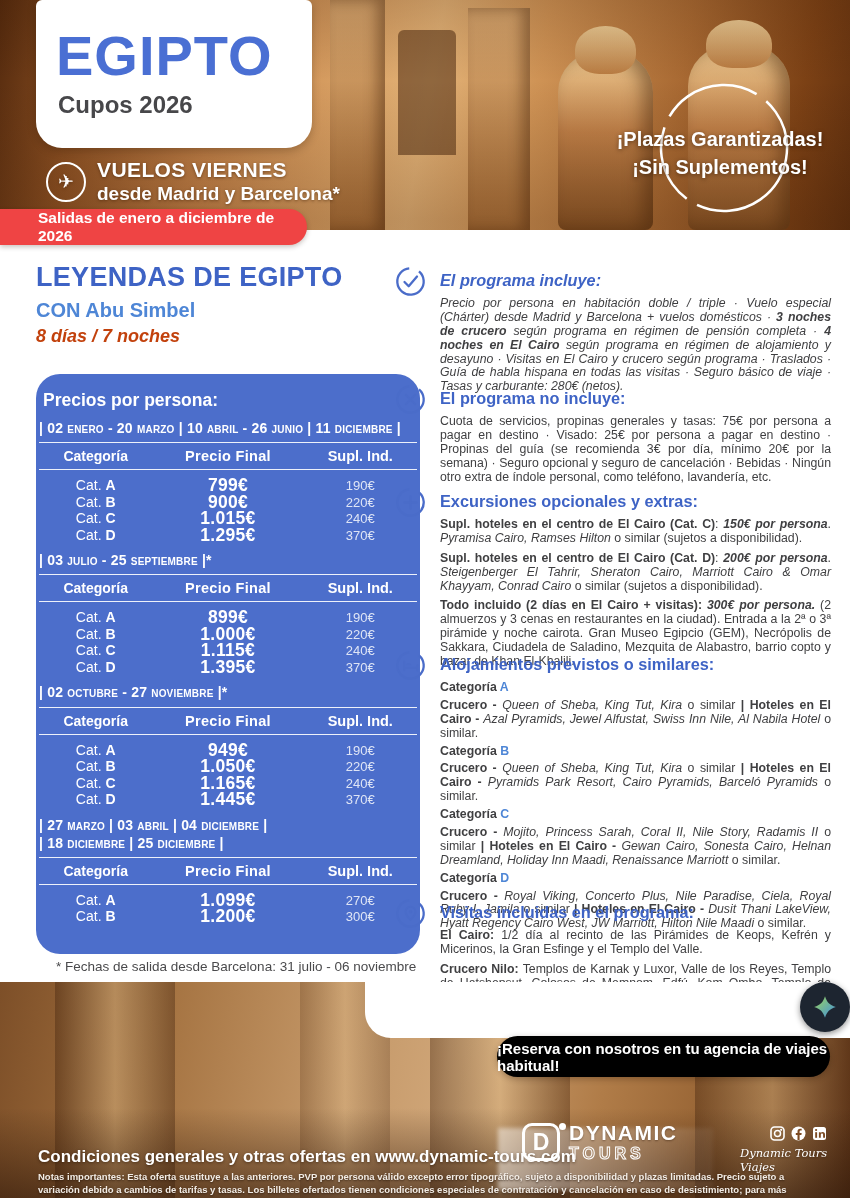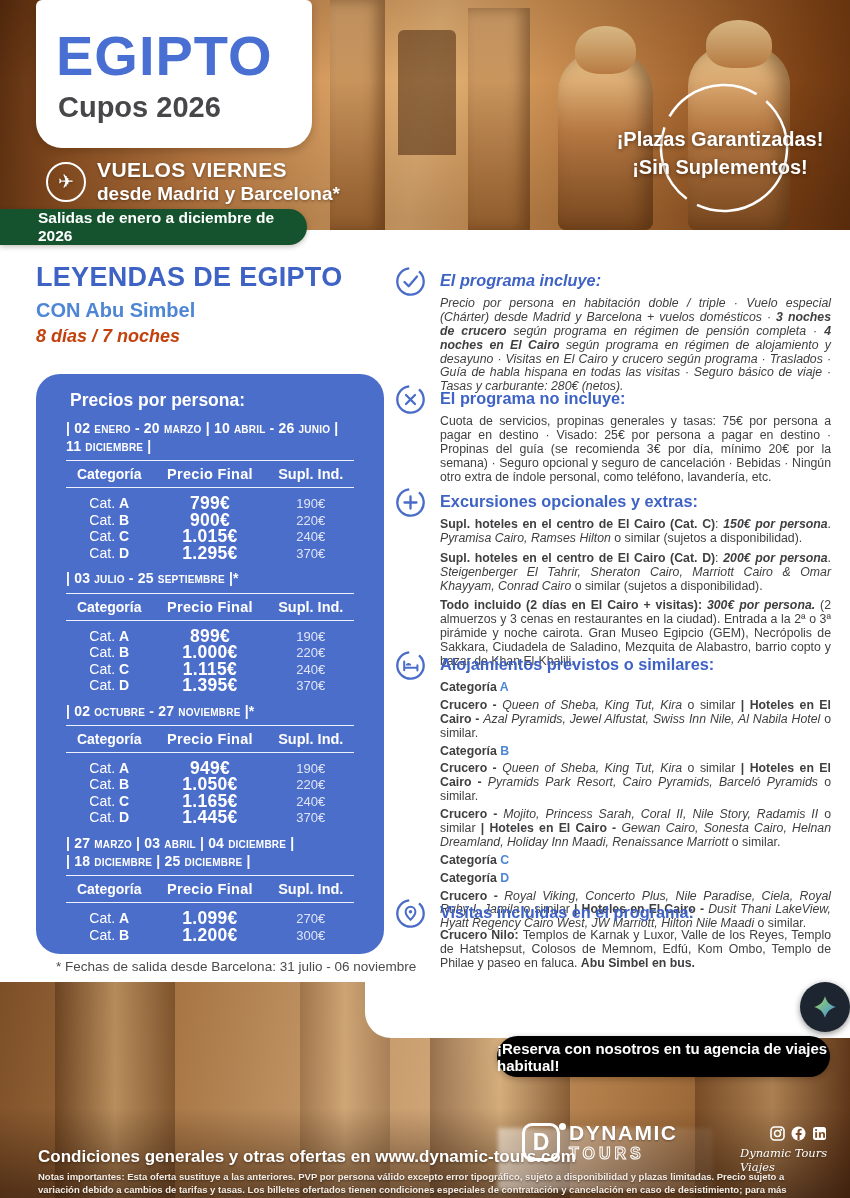--- a/index.html
+++ b/index.html
@@ -16,45 +16,45 @@
   .hero .statue{position:absolute;border-radius:40px 40px 8px 8px;
     background:linear-gradient(180deg,#ecc78e 0%,#c08048 45%,#8a5526 100%);box-shadow:inset -10px 0 18px rgba(70,35,8,.5);}
   .hero .statue::before{content:'';position:absolute;left:18%;top:-26px;width:64%;height:48px;border-radius:50% 50% 40% 40%;
     background:linear-gradient(180deg,#eccb94,#b97c42);}
   .hero .shade{position:absolute;left:0;top:0;width:100%;height:100%;
     background:linear-gradient(180deg,rgba(60,28,6,.18),rgba(60,28,6,0) 35%,rgba(60,28,6,.22) 95%);}
 
   .title-card{position:absolute;left:36px;top:0;width:276px;height:148px;background:#fff;
     border-radius:6px 6px 26px 26px;box-shadow:0 3px 8px rgba(40,20,5,.25);}
   .title-card .main{margin:28px 0 0 20px;font-size:56px;line-height:1;font-weight:800;color:#4a6fd3;letter-spacing:1px;}
-  .title-card .sub{margin:7px 0 0 22px;font-size:29px;font-weight:800;color:#47474a;}
+  .title-card .sub{margin:7px 0 0 22px;font-size:24px;font-weight:800;color:#47474a;}
 
   .flights{position:absolute;left:46px;top:158px;display:flex;align-items:center;gap:11px;color:#fff;
     text-shadow:0 1px 3px rgba(60,30,5,.55);}
   .flights-icon{width:40px;height:40px;border:2.5px solid #fff;border-radius:50%;box-sizing:border-box;
     display:flex;align-items:center;justify-content:center;font-size:19px;flex:0 0 auto;}
   .flights .l1{font-size:21px;font-weight:800;letter-spacing:.4px;}
   .flights .l2{font-size:19px;font-weight:700;margin-top:1px;}
 
-  .departures{position:absolute;left:0;top:209px;width:307px;height:36px;background:#14532d;
+  .departures{position:absolute;left:0;top:209px;width:307px;height:36px;background:#ef4444;
     border-radius:0 18px 18px 0;color:#fff;font-size:15.5px;font-weight:700;display:flex;align-items:center;
     padding-left:38px;box-sizing:border-box;box-shadow:0 2px 5px rgba(40,20,5,.25);}
 
   .badge{position:absolute;left:608px;top:84px;width:224px;height:140px;color:#fff;text-align:center;}
   .badge svg{position:absolute;left:46px;top:-6px;}
   .badge .bl{position:absolute;left:0;width:224px;font-size:20px;font-weight:700;text-shadow:0 1px 4px rgba(40,20,5,.6);}
   .badge .bl1{top:44px;} .badge .bl2{top:72px;}
 
   
   .program-title{position:absolute;left:36px;top:262px;font-size:27px;font-weight:800;color:#3e63c5;letter-spacing:.3px;}
   .program-sub{position:absolute;left:36px;top:299px;font-size:20px;font-weight:600;color:#4e86d6;}
   .program-dur{position:absolute;left:36px;top:326px;font-size:18px;font-weight:700;font-style:italic;color:#c2410c;}
 
-  .price-panel{position:absolute;left:36px;top:374px;width:348px;height:580px;background:#4c6ecb;border-radius:24px;
-    color:#fff;box-sizing:border-box;padding:14px 30px;overflow:hidden;}
+  .price-panel{position:absolute;left:36px;top:374px;width:384px;height:580px;background:#4c6ecb;border-radius:24px;
+    color:#fff;box-sizing:border-box;padding:14px 3px;overflow:hidden;}
   .panel-title{font-size:17.5px;font-weight:800;margin:2px 0 8px 4px;}
   .dates{font-size:14px;font-weight:700;font-variant:small-caps;letter-spacing:.2px;
     line-height:1.3;margin:8px 0 2px;}
   .tbl-head{display:flex;border-top:1.5px solid rgba(255,255,255,.9);border-bottom:1.5px solid rgba(255,255,255,.9);
     padding:5px 0;margin-top:5px;font-size:14.5px;font-weight:600;}
   .tbl-rows{margin:8px 0 2px;}
   .tbl-row{display:flex;align-items:flex-start;line-height:15.5px;margin-bottom:1px;}
   .c-cat{width:30%;text-align:center;font-size:14px;}
   .c-cat b{font-weight:800;}
   .c-price{width:40%;text-align:center;font-size:17.5px;font-weight:800;letter-spacing:.3px;}
@@ -325,37 +325,38 @@
         <path d="M9.2 11.5 v8.8 M9.2 17.8 h13.2 M22.4 15.2 v5.4" fill="none" stroke="#4a6cc9" stroke-width="2" stroke-linecap="round"></path>
         <path d="M10.8 15.6 h5.4 a2.4 2.4 0 0 0 -5.4 0 z" fill="#4a6cc9"></path>
       </svg>
       <div class="sec-body">
         <h3>Alojamientos previstos o similares:</h3>
         <div class="cat-label">
             <p><span class="rt-b">Categoría </span><span class="rt-bb">A</span></p>
             <p><span class="rt-b">Crucero - </span><span class="rt-i">Queen of Sheba, King Tut, Kira</span><span> o similar </span><span class="rt-b">| Hoteles en El Cairo - </span><span class="rt-i">Azal Pyramids, Jewel Alfustat, Swiss Inn Nile, Al Nabila Hotel</span><span> o similar.</span></p>
             <p><span class="rt-b">Categoría </span><span class="rt-bb">B</span></p>
             <p><span class="rt-b">Crucero - </span><span class="rt-i">Queen of Sheba, King Tut, Kira</span><span> o similar </span><span class="rt-b">| Hoteles en El Cairo - </span><span class="rt-i">Pyramids Park Resort, Cairo Pyramids, Barceló Pyramids</span><span> o similar.</span></p>
+            <p><span class="rt-b">Categoría </span><span class="rt-bb">C</span></p>
             <p><span class="rt-b">Crucero - </span><span class="rt-i">Mojito, Princess Sarah, Coral II, Nile Story, Radamis II</span><span> o similar </span><span class="rt-b">| Hoteles en El Cairo - </span><span class="rt-i">Gewan Cairo, Sonesta Cairo, Helnan Dreamland, Holiday Inn Maadi, Renaissance Marriott</span><span> o similar.</span></p>
-            <p><span class="rt-b">Categoría </span><span class="rt-bb">C</span></p>
             <p><span class="rt-b">Categoría </span><span class="rt-bb">D</span></p>
             <p><span class="rt-b">Crucero - </span><span class="rt-i">Royal Viking, Concerto Plus, Nile Paradise, Ciela, Royal Ruby I, Jamila</span><span> o similar </span><span class="rt-b">| Hoteles en El Cairo - </span><span class="rt-i">Dusit Thani LakeView, Hyatt Regency Cairo West, JW Marriott, Hilton Nile Maadi</span><span> o similar.</span></p>
           </div>
       </div>
     </div>
 
     <div class="section" style="top:640px;">
       <svg class="sec-icon" viewBox="0 0 31 31">
         <circle cx="15.5" cy="15.5" r="13.2" fill="none" stroke="#4a6cc9" stroke-width="2.3" stroke-dasharray="72 11" transform="rotate(-50 15.5 15.5)"></circle>
         <path d="M15.5 8.8 a4.9 4.9 0 0 1 4.9 4.9 c0 3.5 -4.9 8 -4.9 8 s-4.9 -4.5 -4.9 -8 a4.9 4.9 0 0 1 4.9 -4.9 z" fill="none" stroke="#4a6cc9" stroke-width="2"></path>
         <circle cx="15.5" cy="13.7" r="1.7" fill="#4a6cc9"></circle>
       </svg>
       <div class="sec-body">
         <h3>Visitas incluidas en el programa:</h3>
         <div>
+            <p><span class="rt-b">El Cairo: </span><span>1/2 día al recinto de las Pirámides de Keops, Kefrén y Micerinos, la Gran Esfinge y el Templo del Valle.</span></p>
             <p><span class="rt-b">Crucero Nilo: </span><span>Templos de Karnak y Luxor, Valle de los Reyes, Templo de Hatshepsut, Colosos de Memnom, Edfú, Kom Ombo, Templo de Philae y paseo en faluca. </span><span class="rt-b">Abu Simbel en bus.</span></p>
           </div>
       </div>
     </div>
   </div>
 
   <div class="bottom-photo">
     <div class="bcol" style="left:55px;width:120px;"></div>
     <div class="bcol" style="left:300px;width:90px;opacity:.6;"></div>
     <div class="bcol" style="left:430px;width:140px;"></div>

